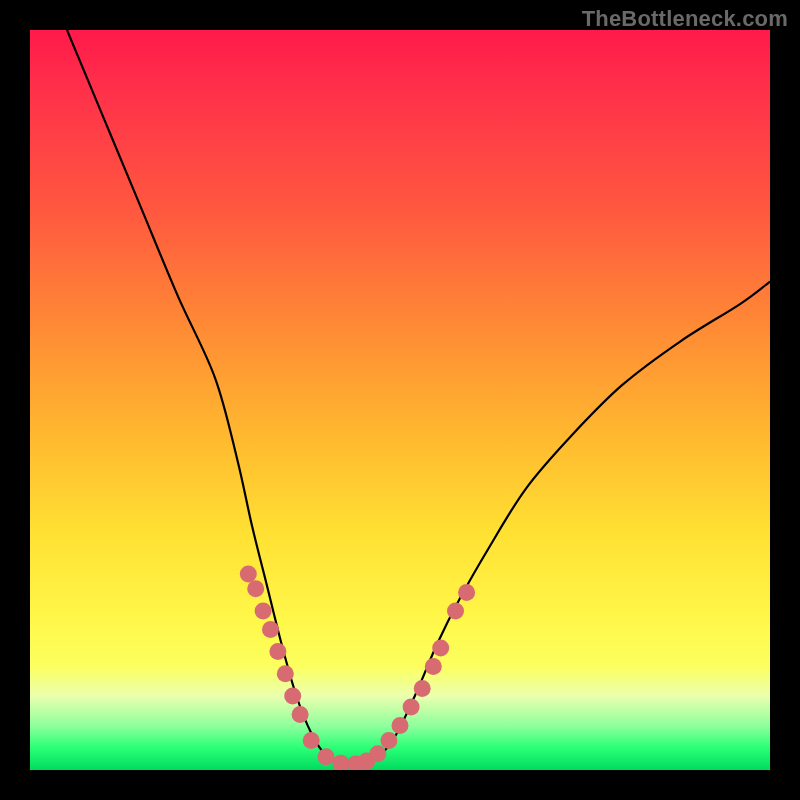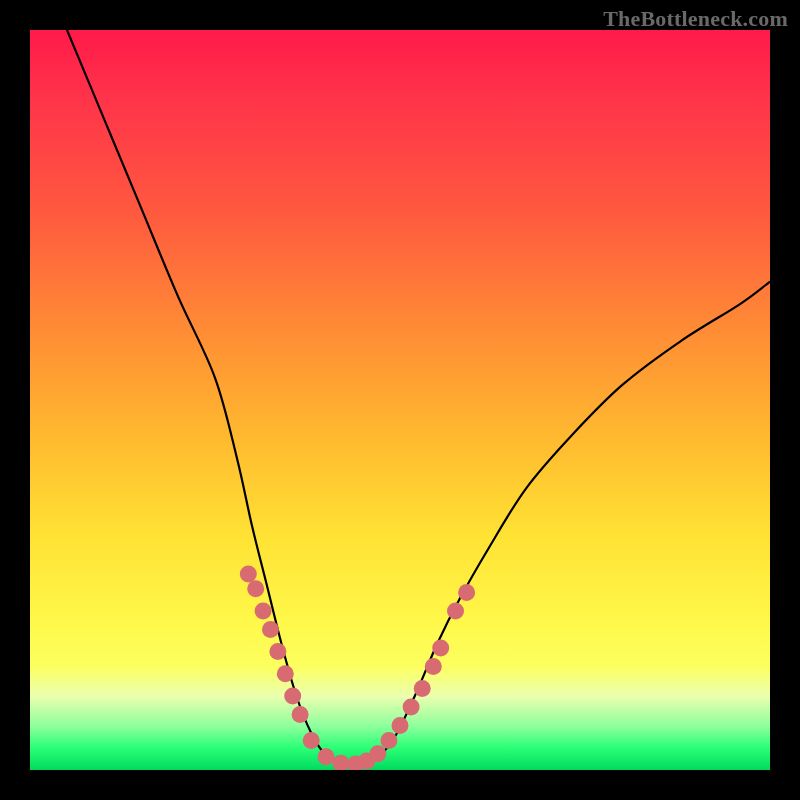--- a/index.html
+++ b/index.html
@@ -28,21 +28,21 @@
       #ebffaf 90%,
       #8fff9d 94%,
       #2bff76 97%,
       #00db5f 100%
     );
   }
   .watermark {
     position: absolute;
     top: 6px;
     right: 12px;
-    font-family: Liberation Serif, serif;
+    font-family: Liberation Sans, sans-serif;
     font-size: 22px;
     font-weight: bold;
     color: #696969;
     letter-spacing: 0.2px;
   }
   svg.plot {
     position: absolute;
     left: 0;
     top: 0;
     width: 740px;

